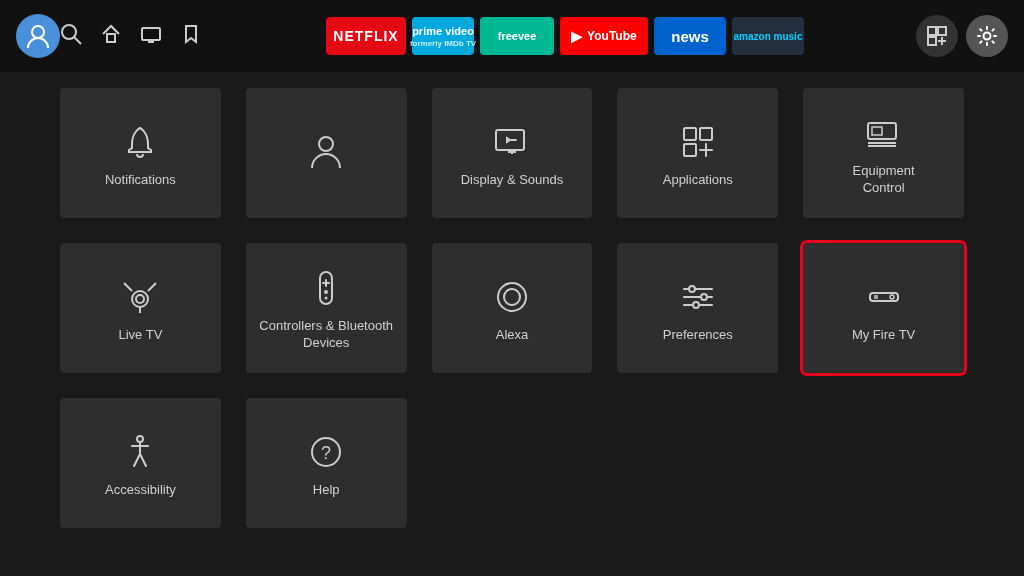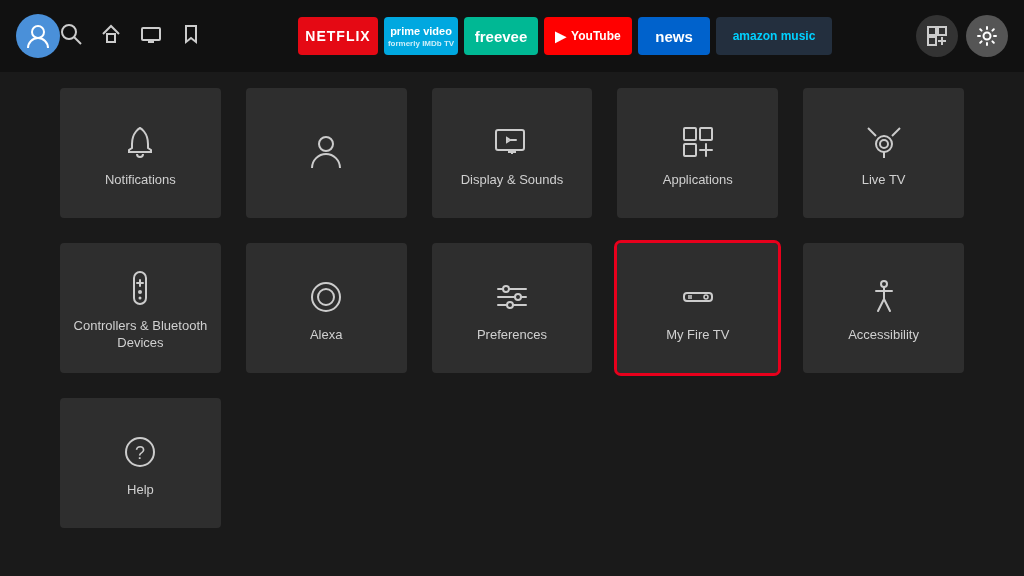--- a/index.html
+++ b/index.html
@@ -145,31 +145,31 @@
     </span>
     <span class="nav-icon">
       <svg width="22" height="22" viewBox="0 0 22 22" fill="none">
         <path d="M6 3h10v16l-5-4-5 4V3z" stroke="#ccc" stroke-width="2" fill="none"></path>
       </svg>
     </span>
   </div>
 
   <div class="nav-apps">
     <div class="app-tile" style="background:#e50914;color:#fff;font-size:14px;font-weight:900;width:80px;letter-spacing:1px;">NETFLIX</div>
-    <div class="app-tile" style="background:#00a8e0;color:#fff;font-size:9px;width:74px;flex-direction:column;gap:2px;font-weight:bold;">
+    <div class="app-tile" style="background:#00a8e0;color:#fff;font-size:9px;width:62px;flex-direction:column;gap:2px;font-weight:bold;">
       <span style="font-size:11px;font-weight:bold;">prime video</span>
       <span style="font-size:8px;opacity:0.8;">formerly IMDb TV</span>
     </div>
-    <div class="app-tile" style="background:#00b894;color:#fff;font-size:15px;width:74px;font-weight:bold;">freevee</div>
+    <div class="app-tile" style="background:#00b894;color:#fff;font-size:11px;width:74px;font-weight:bold;">freevee</div>
     <div class="app-tile" style="background:#ff0000;color:#fff;font-size:12px;width:88px;gap:5px;">
       <span style="font-size:14px;">▶</span>
         <span style="font-weight:bold;">YouTube</span>
     </div>
     <div class="app-tile" style="background:#0062cc;color:#fff;font-size:15px;width:72px;font-weight:bold;">news</div>
-    <div class="app-tile" style="background:#232f3e;color:#00d1ff;font-size:12px;width:116px;font-weight:bold;">amazon music</div>
+    <div class="app-tile" style="background:#232f3e;color:#00d1ff;font-size:10px;width:72px;font-weight:bold;">amazon music</div>
   </div>
 
   <div class="nav-right">
     <div class="nav-right-btn">
       <svg width="22" height="22" viewBox="0 0 22 22" fill="none">
         <rect x="2" y="2" width="8" height="8" stroke="#ccc" stroke-width="2" fill="none"></rect>
         <rect x="12" y="2" width="8" height="8" stroke="#ccc" stroke-width="2" fill="none"></rect>
         <rect x="2" y="12" width="8" height="8" stroke="#ccc" stroke-width="2" fill="none"></rect>
         <line x1="16" y1="12" x2="16" y2="20" stroke="#ccc" stroke-width="2"></line>
         <line x1="12" y1="16" x2="20" y2="16" stroke="#ccc" stroke-width="2"></line>
@@ -216,20 +216,29 @@
     <svg class="icon-svg" viewBox="0 0 40 40" fill="none">
       <rect x="6" y="6" width="12" height="12" rx="1" stroke="#ccc" stroke-width="2" fill="none"></rect>
       <rect x="22" y="6" width="12" height="12" rx="1" stroke="#ccc" stroke-width="2" fill="none"></rect>
       <rect x="6" y="22" width="12" height="12" rx="1" stroke="#ccc" stroke-width="2" fill="none"></rect>
       <line x1="28" y1="22" x2="28" y2="34" stroke="#ccc" stroke-width="2" stroke-linecap="round"></line>
       <line x1="22" y1="28" x2="34" y2="28" stroke="#ccc" stroke-width="2" stroke-linecap="round"></line>
     </svg>
     <span class="grid-label">Applications</span>
   </div>
 
+  <div class="grid-item">
+    <svg class="icon-svg" viewBox="0 0 40 40" fill="none">
+      <rect x="4" y="10" width="28" height="16" rx="2" stroke="#ccc" stroke-width="2" fill="none"></rect>
+      <rect x="8" y="14" width="10" height="8" stroke="#ccc" stroke-width="1.5" fill="none"></rect>
+      <line x1="4" y1="30" x2="32" y2="30" stroke="#ccc" stroke-width="2"></line>
+      <line x1="4" y1="33" x2="32" y2="33" stroke="#ccc" stroke-width="2"></line>
+    </svg>
+    <span class="grid-label">Equipment<br>Control</span>
+  </div>
 
   <div class="grid-item">
     <svg class="icon-svg" viewBox="0 0 40 40" fill="none">
       <circle cx="20" cy="22" r="8" stroke="#ccc" stroke-width="2" fill="none"></circle>
       <circle cx="20" cy="22" r="4" stroke="#ccc" stroke-width="2" fill="none"></circle>
       <line x1="12" y1="14" x2="4" y2="6" stroke="#ccc" stroke-width="2"></line>
       <line x1="28" y1="14" x2="36" y2="6" stroke="#ccc" stroke-width="2"></line>
       <line x1="20" y1="30" x2="20" y2="36" stroke="#ccc" stroke-width="2"></line>
     </svg>
     <span class="grid-label">Live TV</span>

